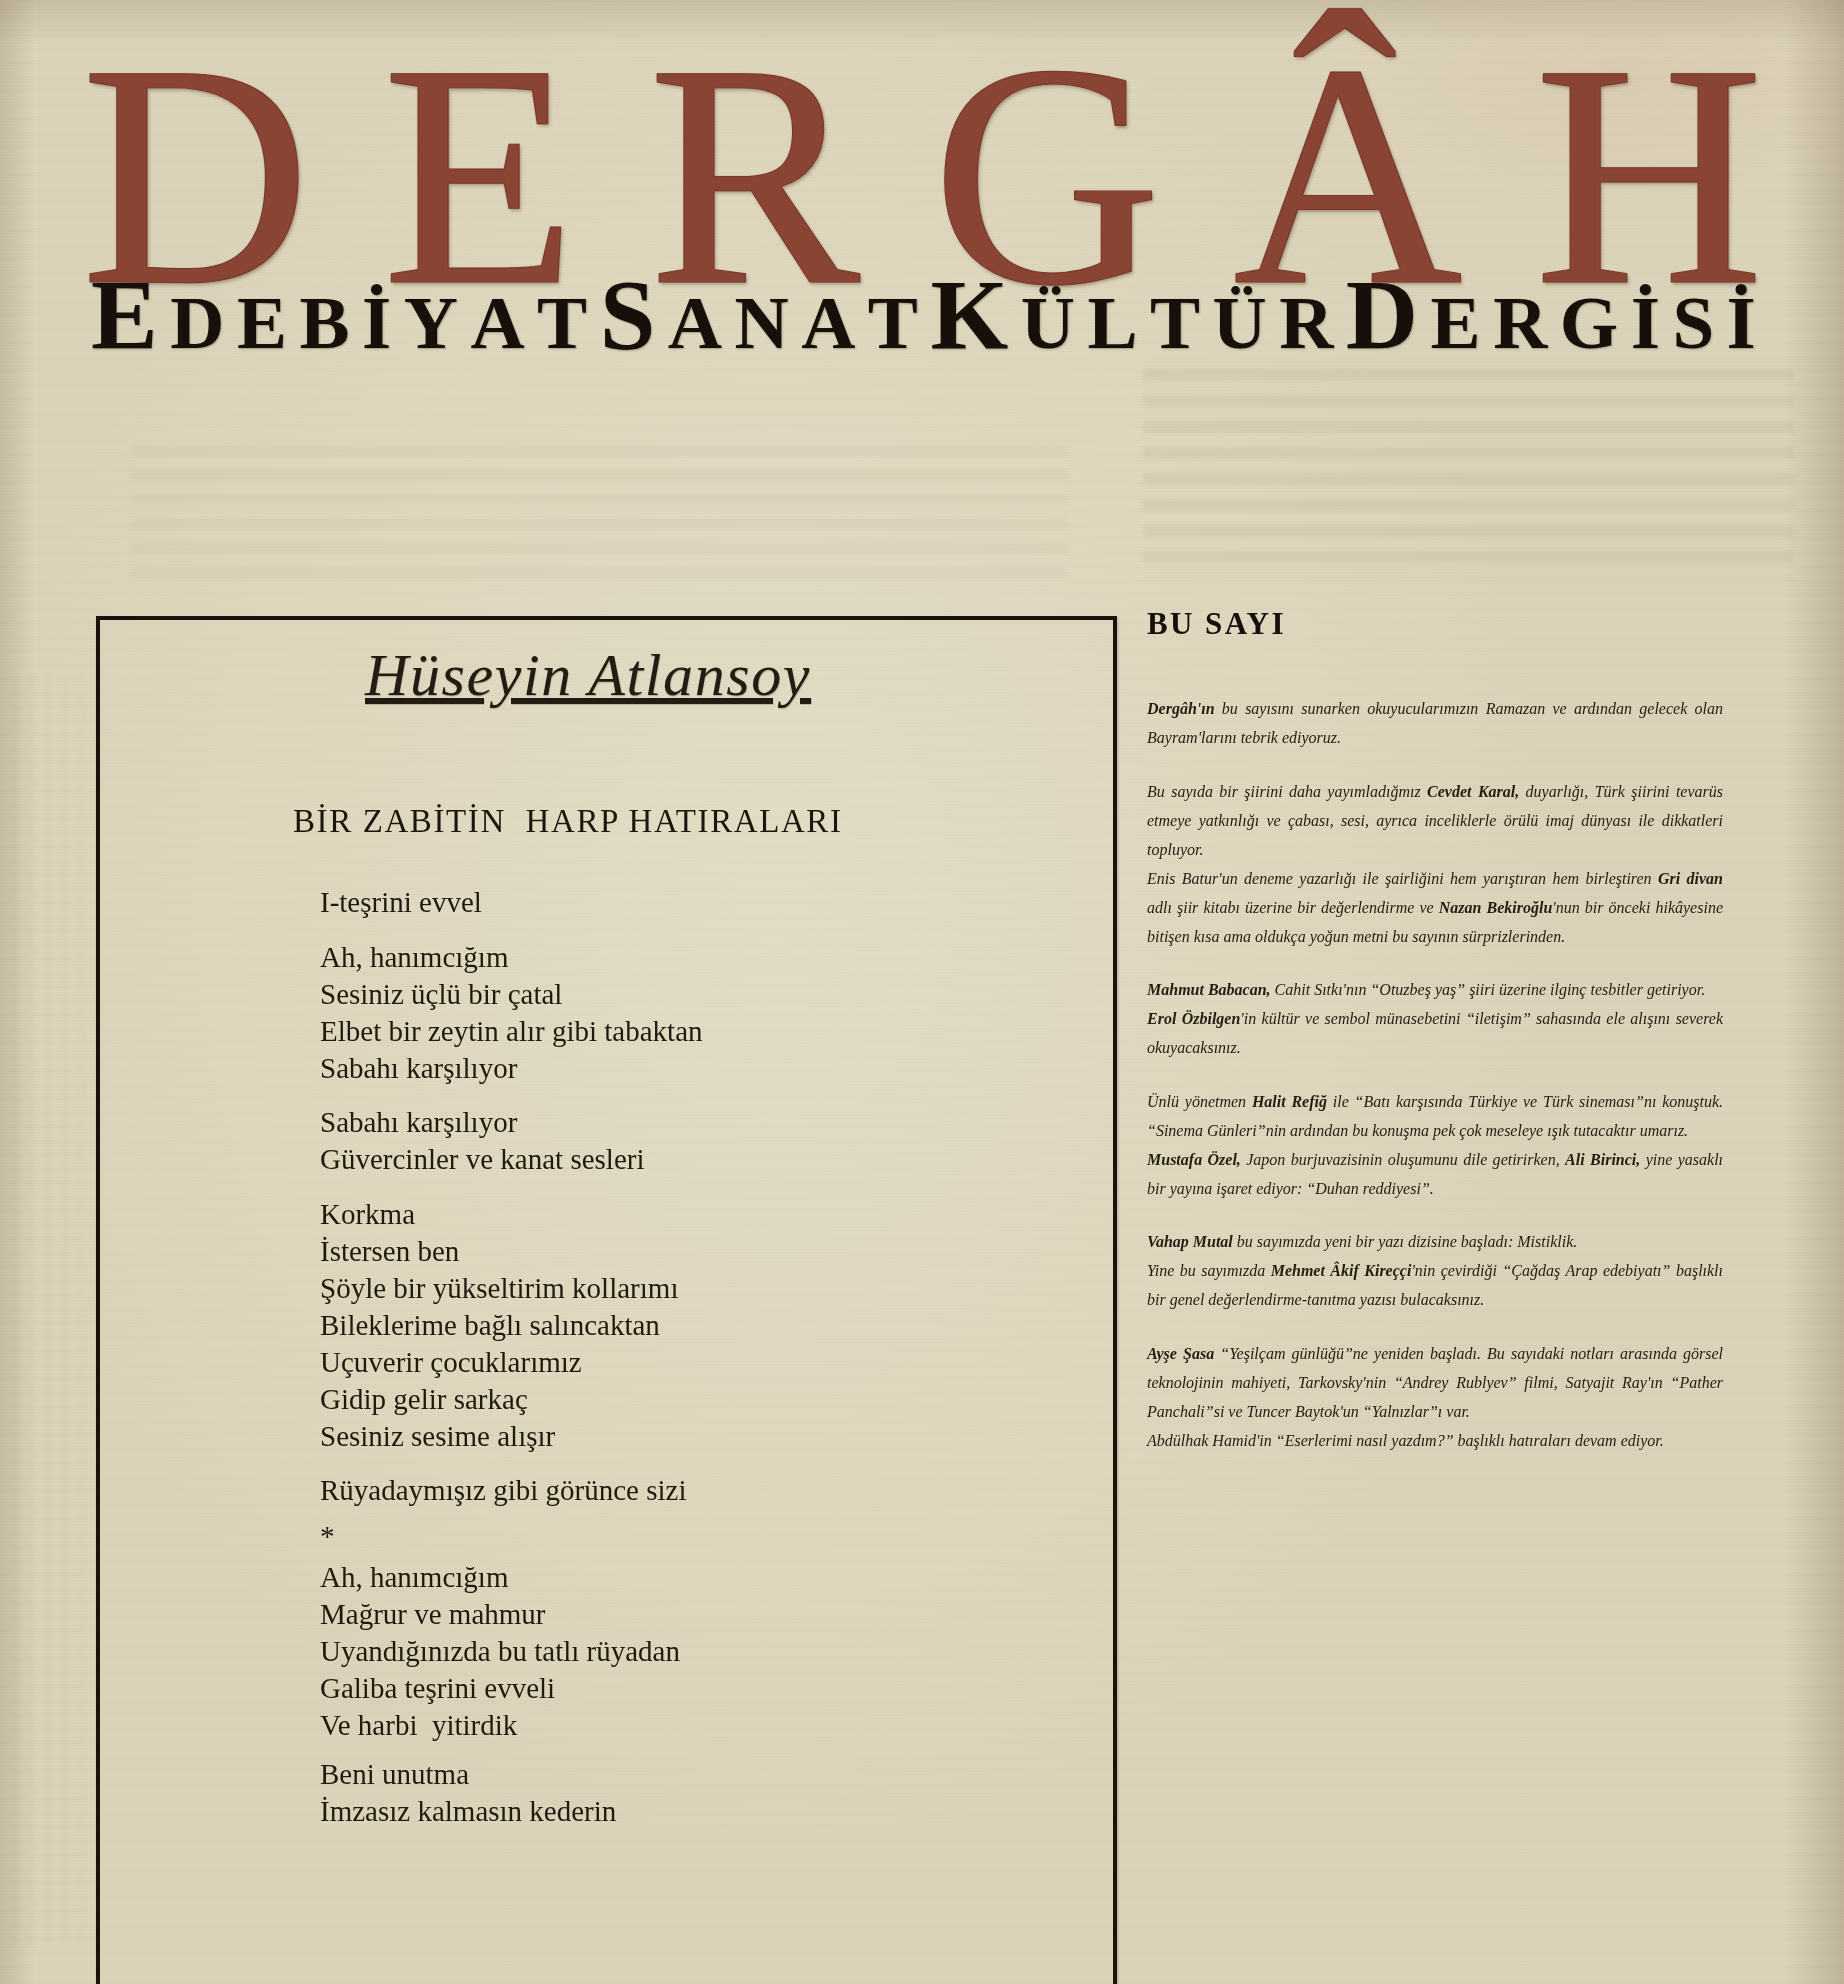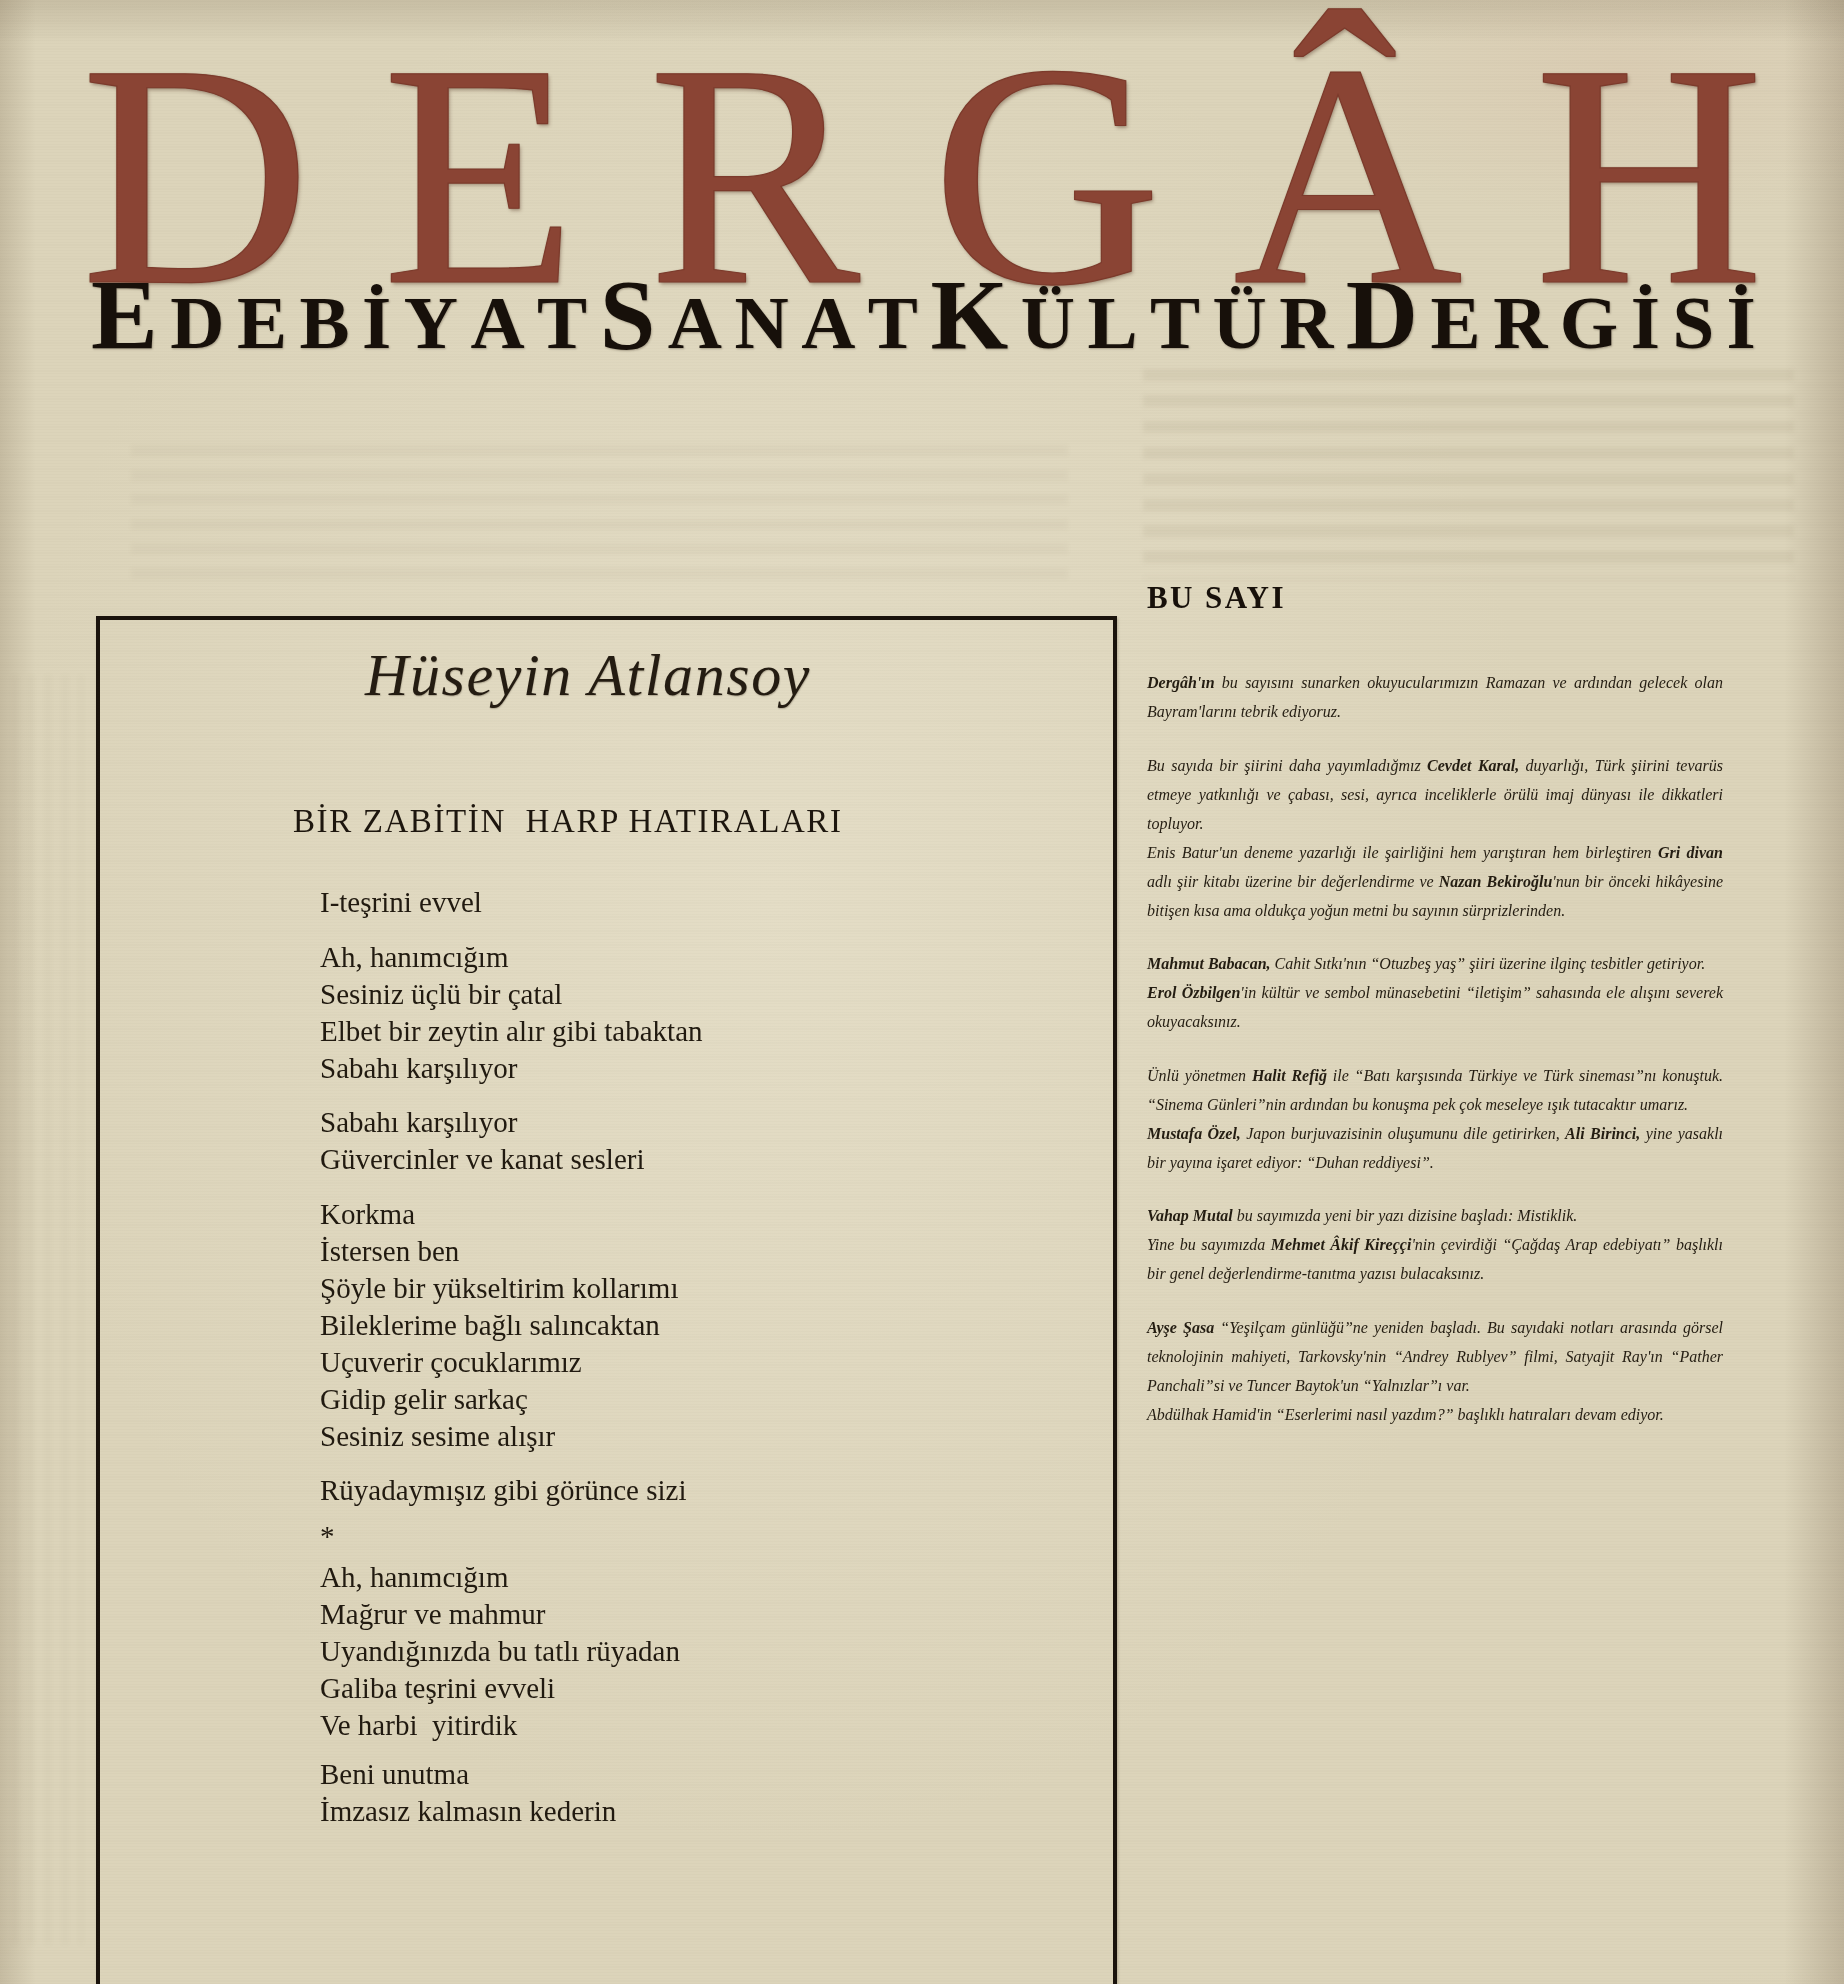--- a/index.html
+++ b/index.html
@@ -49,38 +49,38 @@
 
   
   #poem-box{
     position:absolute;left:96px;top:616px;width:1021px;height:1391px;
     border:4px solid #1a130c;box-sizing:border-box;
     box-shadow:1.2px 1.6px 2.4px rgba(60,45,25,.25);
   }
   .author{
     margin:20px 0 0 265px;
     font-style:italic;font-size:60px;line-height:71px;letter-spacing:1.6px;
-    color:#241c12;text-shadow:0.4px 0.8px 1.2px rgba(40,28,12,.25);
+    color:#241c12;text-shadow:0.4px 0.8px 1.2px rgba(40,28,12,.25);text-decoration:underline;
   }
   .poem-title{
     margin:90px 0 0 193px;
     font-size:33px;line-height:40px;letter-spacing:1.6px;font-weight:400;
     white-space:pre-wrap;color:#1d160e;
   }
   #poem-body{margin-left:193px;font-size:29px;line-height:37px;color:#211a10;}
   .stanza{margin-top:17.5px;margin-left:27px;}
   .stanza:first-child{margin-top:43px;}
   .stanza:nth-child(6){margin-top:8.7px;}
   .stanza:nth-child(7){margin-top:4px;}
   .stanza:nth-child(8){margin-top:12px;}
   .stanza:nth-child(9){margin-top:19px;}
   .line{white-space:pre-wrap;}
 
   
-  #contents{position:absolute;left:1147px;top:580px;width:576px;}
+  #contents{position:absolute;left:1147px;top:606px;width:576px;}
   #contents h3{
     margin:0;font-size:31px;line-height:36px;font-weight:700;
     letter-spacing:2.4px;color:#17100a;
   }
   #contents-body{
     margin-top:52px;
     font-style:italic;font-size:16px;line-height:29px;
     color:#241d12;text-align:justify;
   }
   #contents-body p{margin:0;}

